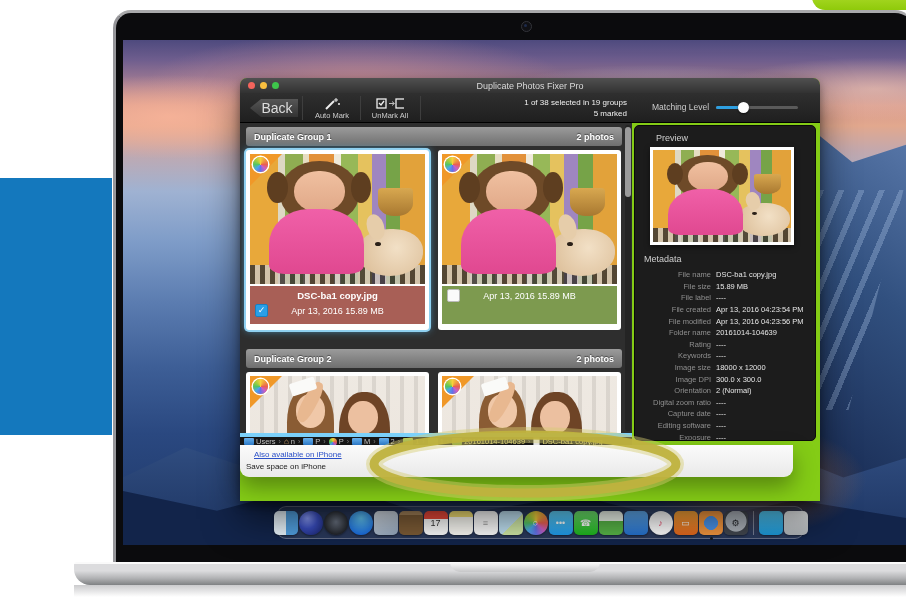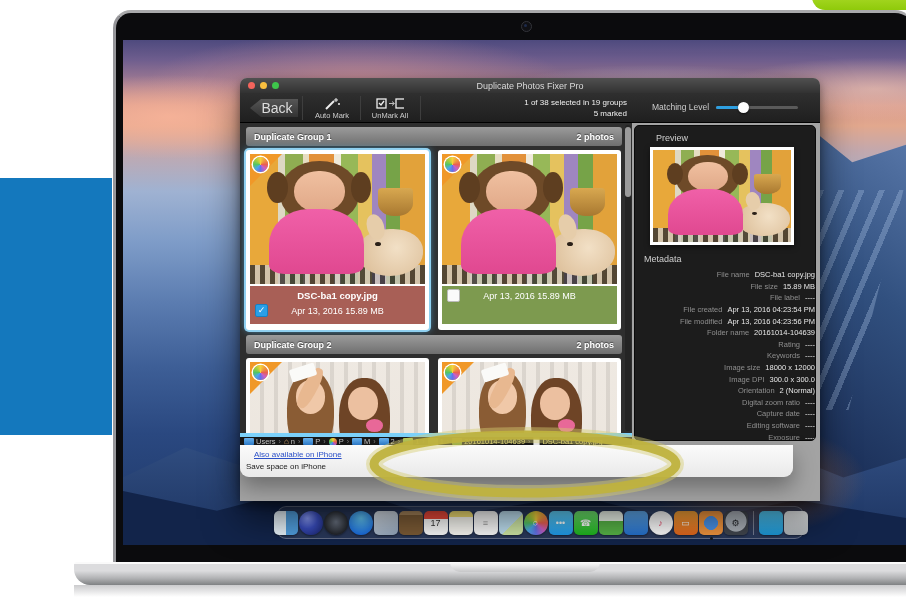--- a/index.html
+++ b/index.html
@@ -46,21 +46,21 @@
   
   .dock{position:absolute;left:154px;top:466px;width:527px;height:33px;border-radius:9px;
     background:rgba(72,82,110,.45);border:1px solid rgba(255,255,255,.28);box-sizing:border-box;
     display:flex;align-items:center;justify-content:center;gap:1px;padding:0 4px;z-index:6;}
   .dock-icon{position:relative;width:24px;height:24px;flex:0 0 auto;display:flex;align-items:center;
     justify-content:center;font-size:9px;color:#fff;box-shadow:0 1px 2px rgba(0,0,0,.4);}
   .dock-icon.square{border-radius:5px;} .dock-icon.circle{border-radius:50%;}
   .dock-sep{width:1px;height:24px;background:rgba(255,255,255,.35);margin:0 4px;flex:0 0 auto;}
   .run-dot{position:absolute;left:50%;bottom:-5px;width:3px;height:3px;margin-left:-1px;border-radius:50%;background:#16181c;}
   
-  .appwin{position:absolute;left:240px;top:78px;width:580px;height:423px;z-index:10;background:#a3a3a3;
+  .appwin{position:absolute;left:240px;top:78px;width:580px;height:423px;z-index:10;background:#84cc16;
     border-radius:7px 7px 0 0;box-shadow:0 18px 36px rgba(0,0,0,.55),0 4px 10px rgba(0,0,0,.4);}
   .titlebar{position:absolute;left:0;top:0;width:100%;height:15px;border-radius:7px 7px 0 0;
     background:linear-gradient(#505050,#323232);display:flex;align-items:center;}
   .tl{width:7px;height:7px;border-radius:50%;margin-left:5px;}
   .tl.r{background:#f4645c;margin-left:8px;} .tl.y{background:#f9bf3f;} .tl.g{background:#3ec54b;}
   .wtitle{position:absolute;left:0;right:0;text-align:center;font-size:9px;color:#d9d9d9;}
   .toolbar{position:absolute;left:0;top:15px;width:100%;height:30px;
     background:linear-gradient(#2f2f2f,#1f1f1f);border-bottom:1px solid #000;box-sizing:border-box;}
   .backbtn{position:absolute;left:10px;top:6px;width:48px;height:18px;color:#ddd;font-size:14px;
     background:linear-gradient(#565656,#333);clip-path:polygon(11px 0,100% 0,100% 100%,11px 100%,0 50%);
@@ -138,21 +138,21 @@
      background:conic-gradient(#f6d23c,#f09a3e,#ea5f52,#c95fc6,#6472e8,#4aa8ea,#54c464,#a6cf3e,#f6d23c);}
   .ci-file{width:7px;height:9px;background:#f0f0f0;border-radius:1px;border:1px solid #999;box-sizing:border-box;}
   
   .rightpane{position:absolute;left:394px;top:47px;width:182px;height:316px;background:#1c1c1c;
      border:1px solid #0a0a0a;border-radius:5px;overflow:hidden;box-sizing:border-box;}
   .rp-title{color:#cfcfcf;font-size:9px;margin:7px 0 0 9px;padding-left:12px;}
   .preview-img{position:absolute;left:15px;top:21px;width:138px;height:92px;border:3px solid #fff;overflow:hidden;
      box-shadow:0 2px 5px rgba(0,0,0,.5);}
   .meta-title{position:absolute;left:9px;top:128px;color:#cfcfcf;font-size:9px;}
   .meta-rows{position:absolute;left:0;top:143px;width:100%;}
-  .mrow{display:flex;height:11.6px;align-items:center;justify-content:flex-end;}
+  .mrow{display:flex;height:11.6px;align-items:center;}
   .mlabel{width:76px;text-align:right;color:#8f8f8f;font-size:7.5px;flex:0 0 auto;}
   .mvalue{margin-left:5px;color:#e6e6e6;font-size:7.5px;white-space:nowrap;}
   
   .strip{position:absolute;left:240px;top:445px;width:553px;height:32px;z-index:12;
      background:linear-gradient(#fbfbfb,#e9e9e9);border-radius:0 0 9px 9px;box-shadow:0 10px 22px rgba(0,0,0,.35);}
   .promo-link{position:absolute;left:14px;top:5px;font-size:8px;color:#2b50c8;text-decoration:underline;cursor:pointer;}
   .promo-sub{position:absolute;left:6px;top:17px;font-size:8px;color:#222;}
   .ring{position:absolute;left:358px;top:426px;width:334px;height:76px;z-index:40;pointer-events:none;}
   .trashbtn{position:absolute;left:434px;top:448px;width:178px;height:29px;z-index:45;border-radius:8px;
      background:linear-gradient(#41b7f1,#0d90da);box-shadow:inset 0 1px 0 rgba(255,255,255,.5),0 2px 5px rgba(0,0,0,.35);
@@ -281,21 +281,21 @@
               <div class="sg-face"></div>
               <div class="sg-shirt"></div>
               <div class="badge-ribbon"></div>
               <div class="badge-flower"></div>
             </div>
             <div class="band" style="background: rgb(125, 154, 79);">
               <div class="fline2">Apr 13, 2016  15.89 MB<span class="cb off"></span></div>
             </div>
           </div>
         </div>
-        <div class="ghead" style="margin-top: 5px;">
+        <div class="ghead" style="margin-top: 19px;">
           <span>Duplicate Group 2</span>
           <span>2 photos</span>
         </div>
         <div class="cards">
           <div class="card">
             <div class="photo scene-selfie">
               <div class="ss-hair1"></div>
               <div class="ss-face1"></div>
               <div class="ss-hair2"></div>
               <div class="ss-face2"></div>

